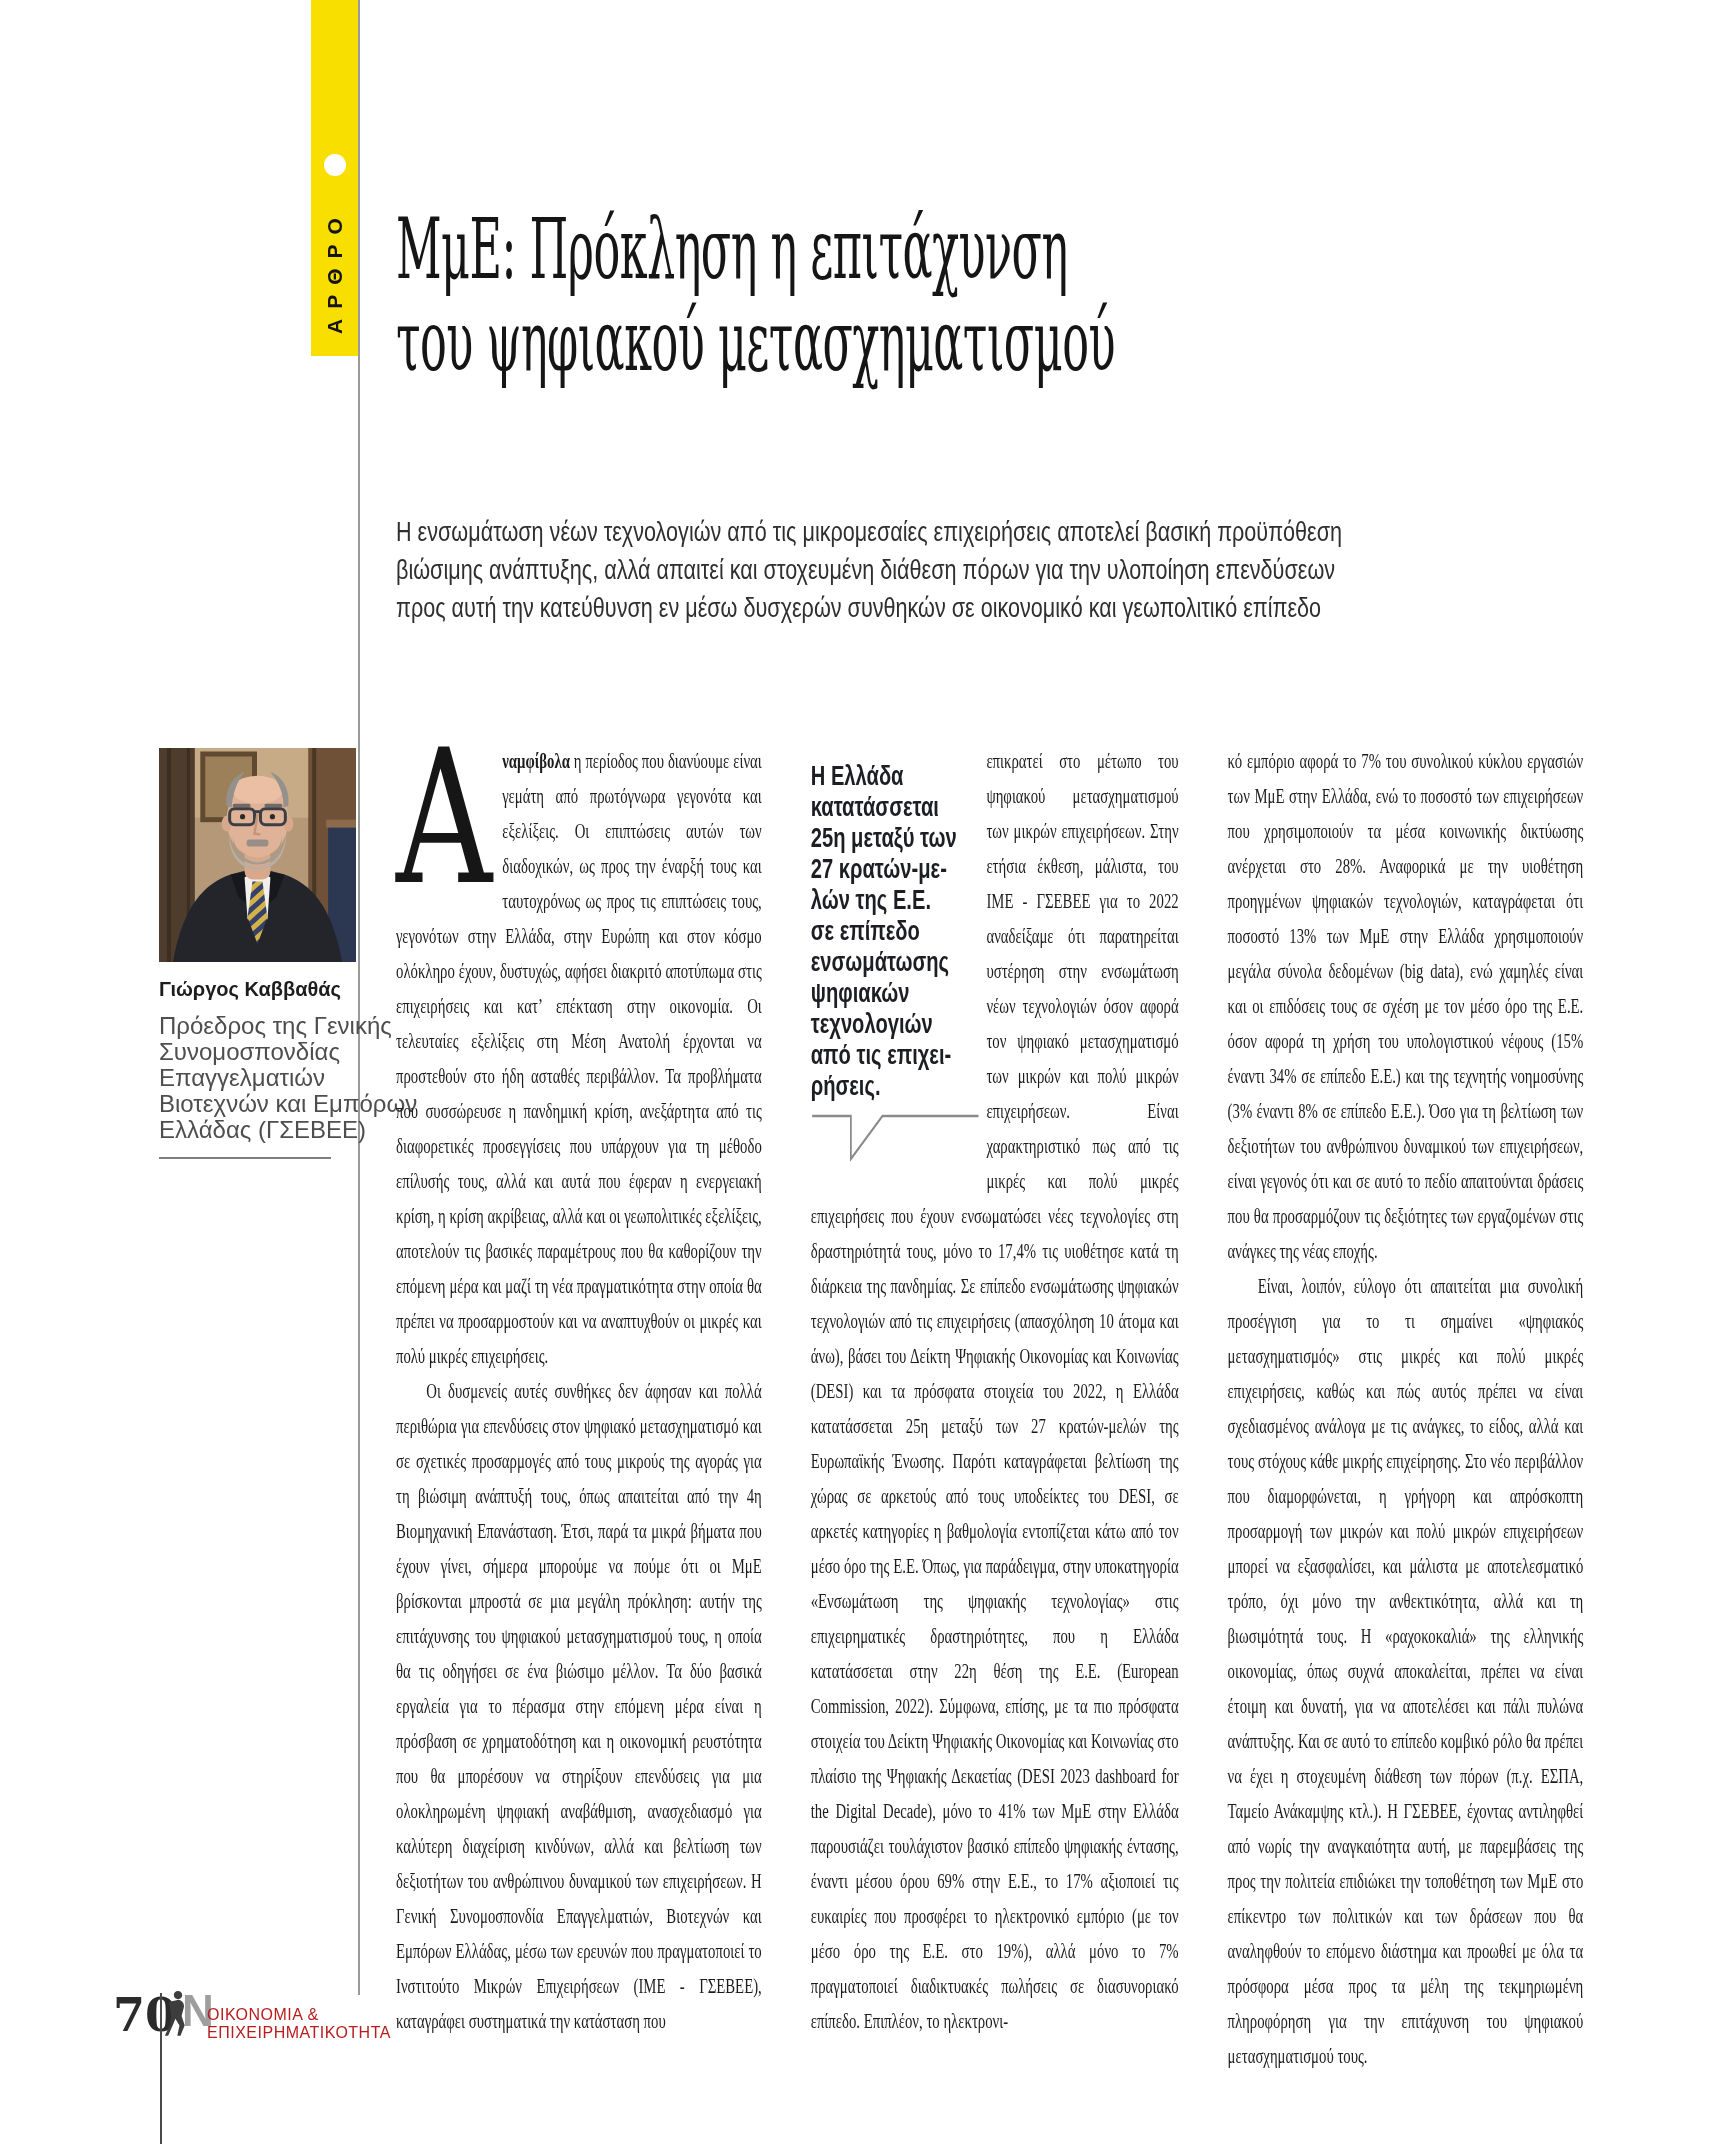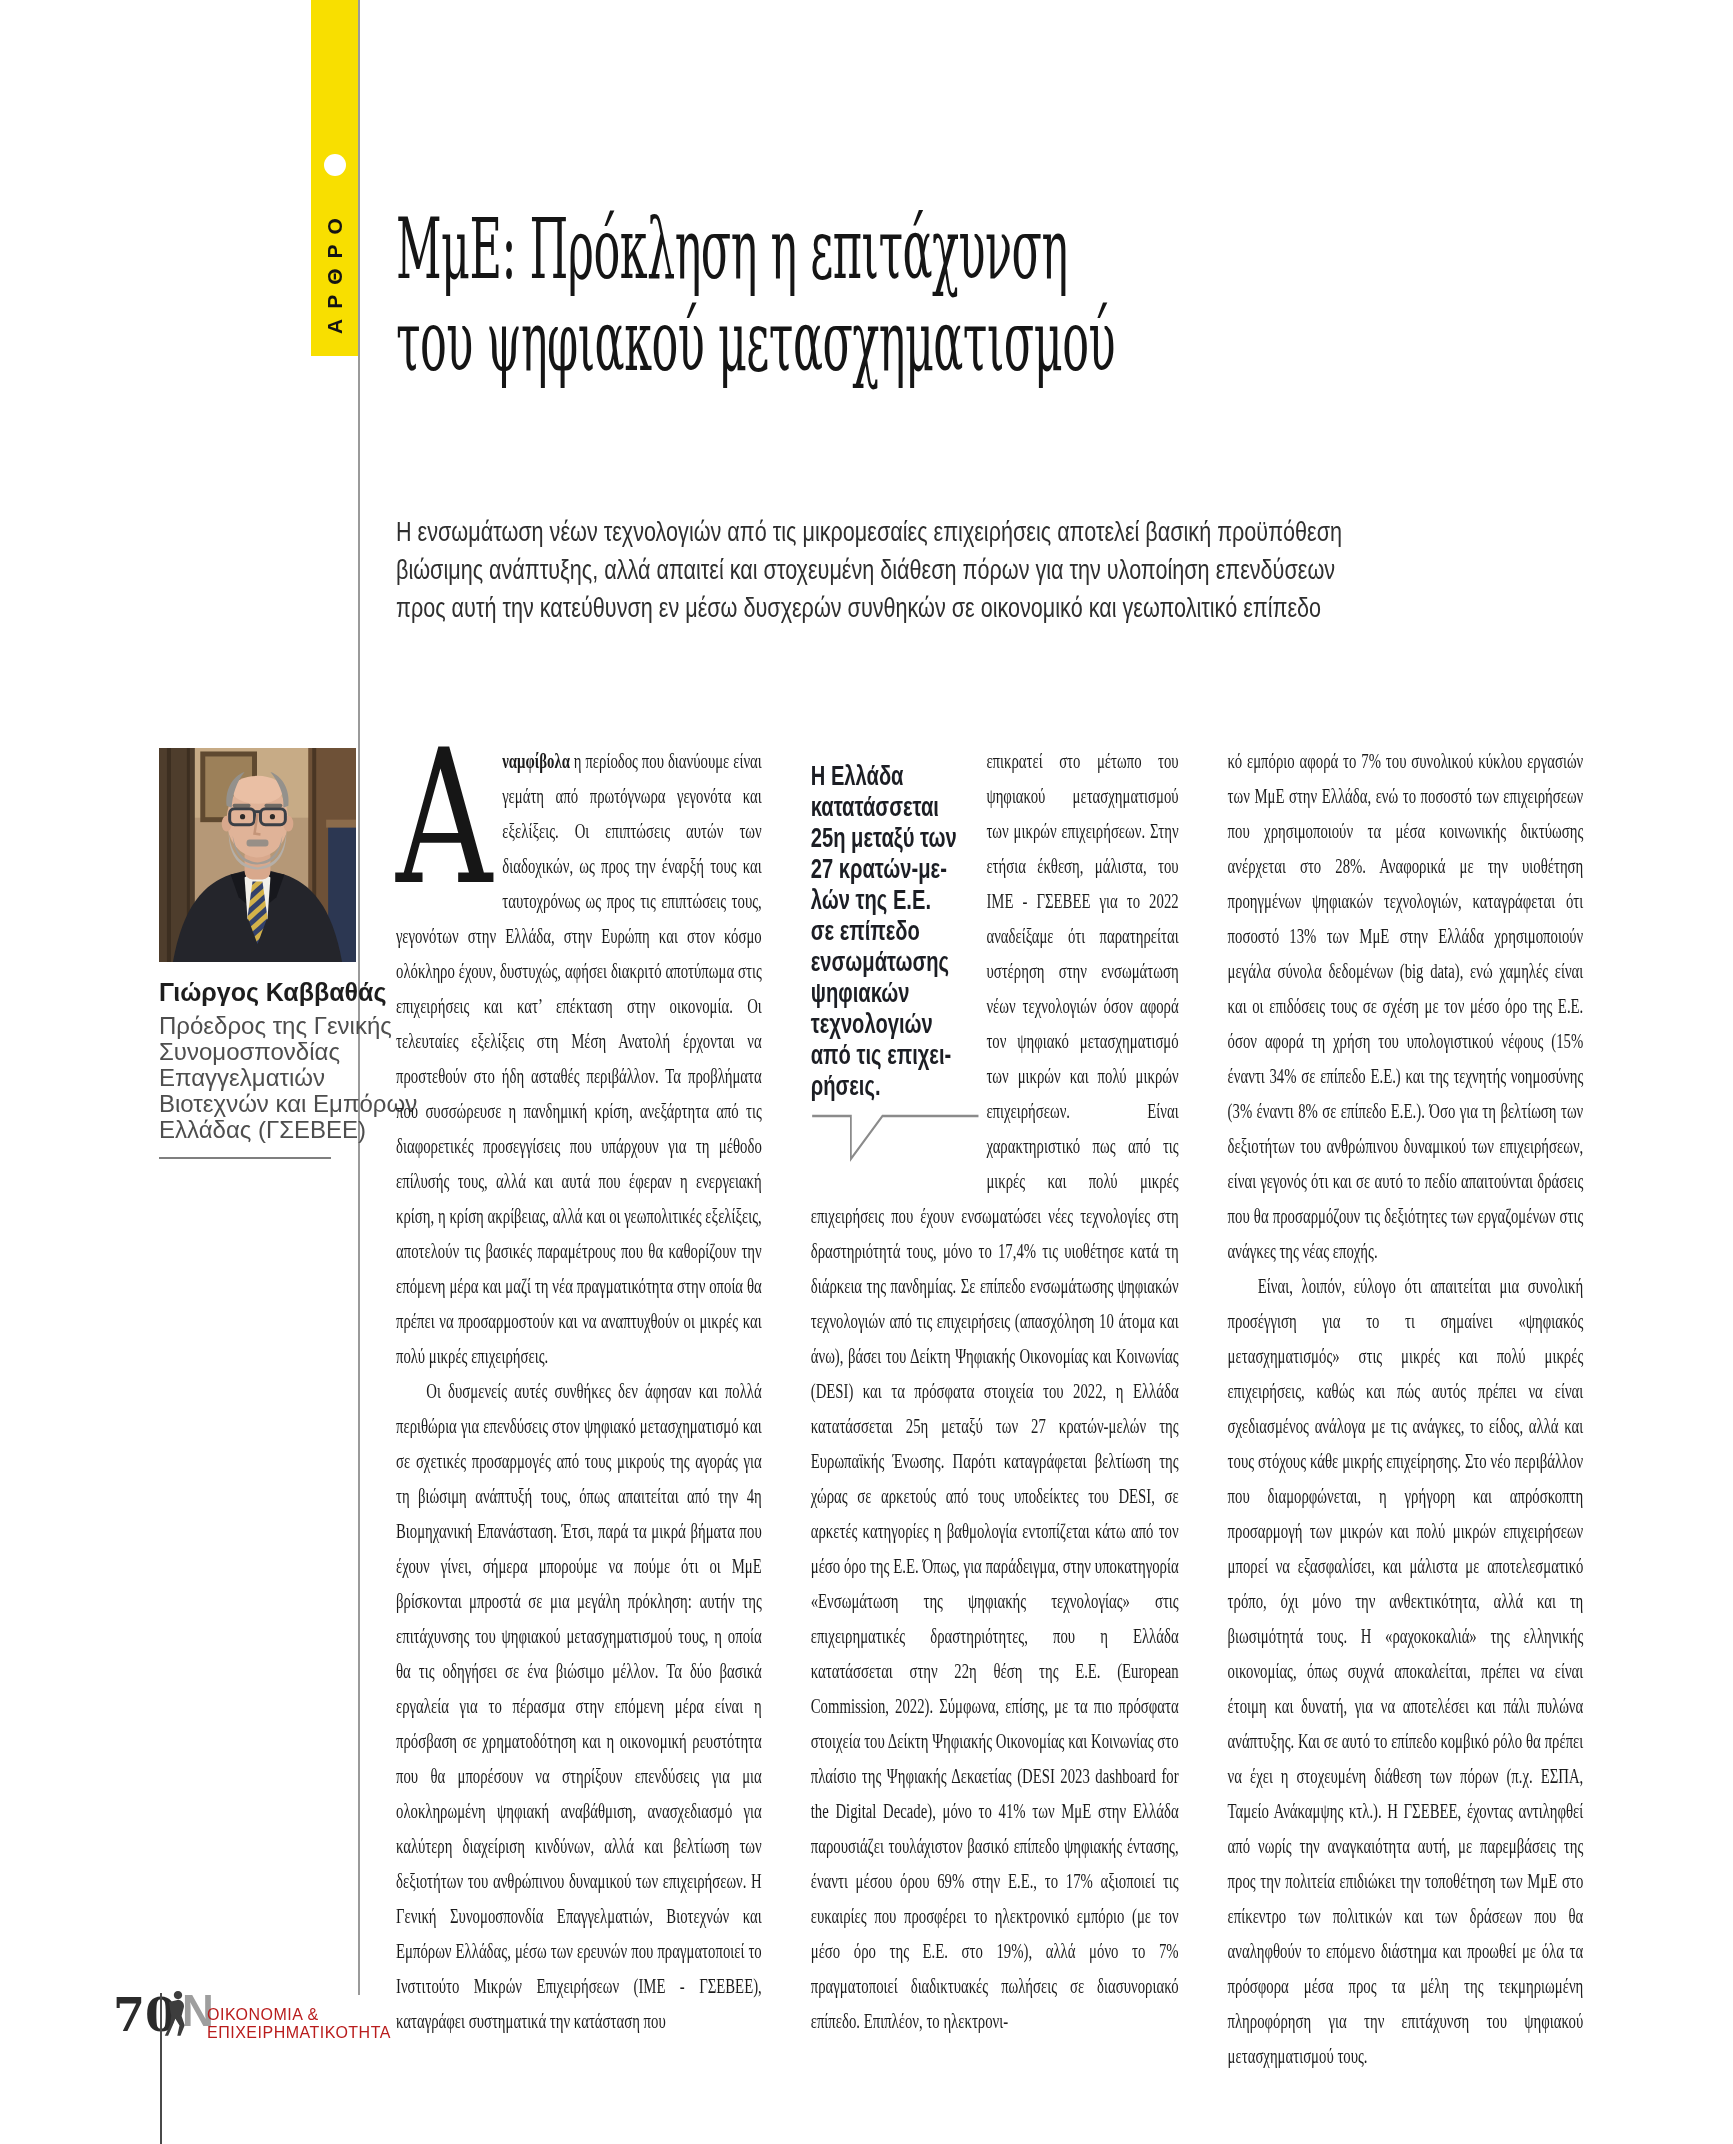--- a/index.html
+++ b/index.html
@@ -20,21 +20,21 @@
 
   
   .title{left:396px;top:203px;color:#151515;font-family:"DejaVu Serif",serif;}
   .t-line{white-space:pre;font-size:84px;line-height:92px;transform:scaleX(.53);
           transform-origin:left top;letter-spacing:-1px;}
   .subtitle{left:396px;top:513px;font-size:27px;line-height:38px;color:#2f2f2f;
             white-space:pre;transform:scaleX(.8);transform-origin:left top;}
 
   
   .photo{left:159px;top:748px;width:197px;height:214px;}
-  .cap-name{left:159px;top:978px;font-size:25px;font-weight:700;color:#1d1d1d;}
+  .cap-name{left:159px;top:978px;font-size:20px;font-weight:700;color:#1d1d1d;}
   .cap-role{left:159px;top:1013px;font-size:24px;line-height:26px;color:#4e4e4e;white-space:pre;}
 
   
   .body-grid{left:396px;top:744px;width:1653px;transform:scaleX(.72);transform-origin:left top;
              display:grid;grid-template-columns:508px 511px 494px;column-gap:68px;
              font-family:"Liberation Serif",serif;font-size:20.5px;line-height:35px;color:#1c1c1c;}
   .col{min-width:0;}
   .bp{margin:0;text-align:justify;}
   .bp.indent{text-indent:42px;}
   .dropcap{float:left;font-family:"DejaVu Serif",serif;font-size:185px;line-height:.74;

